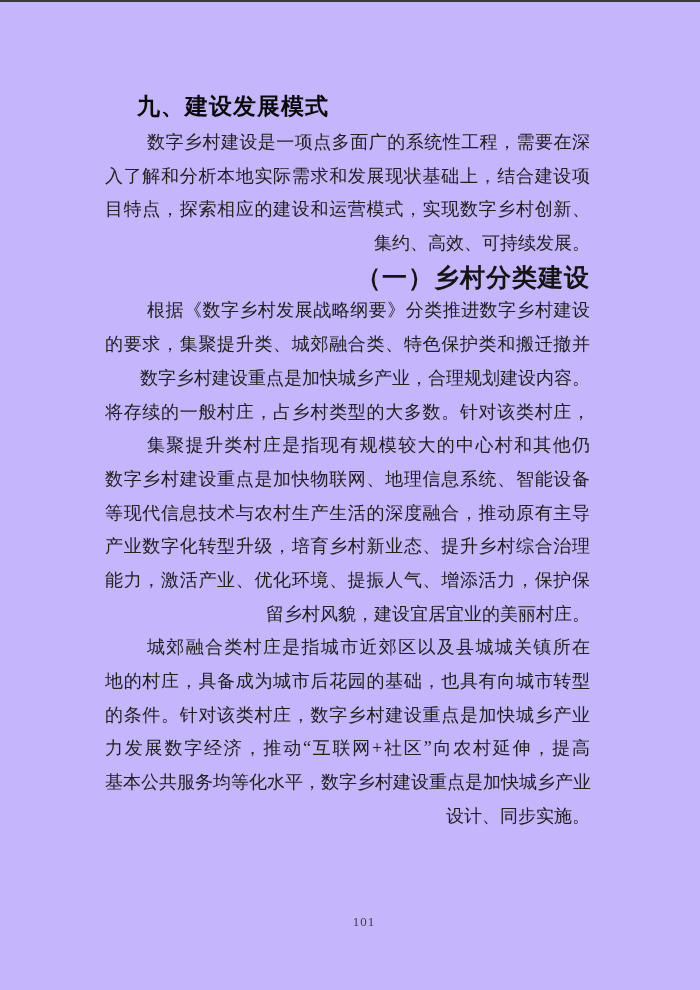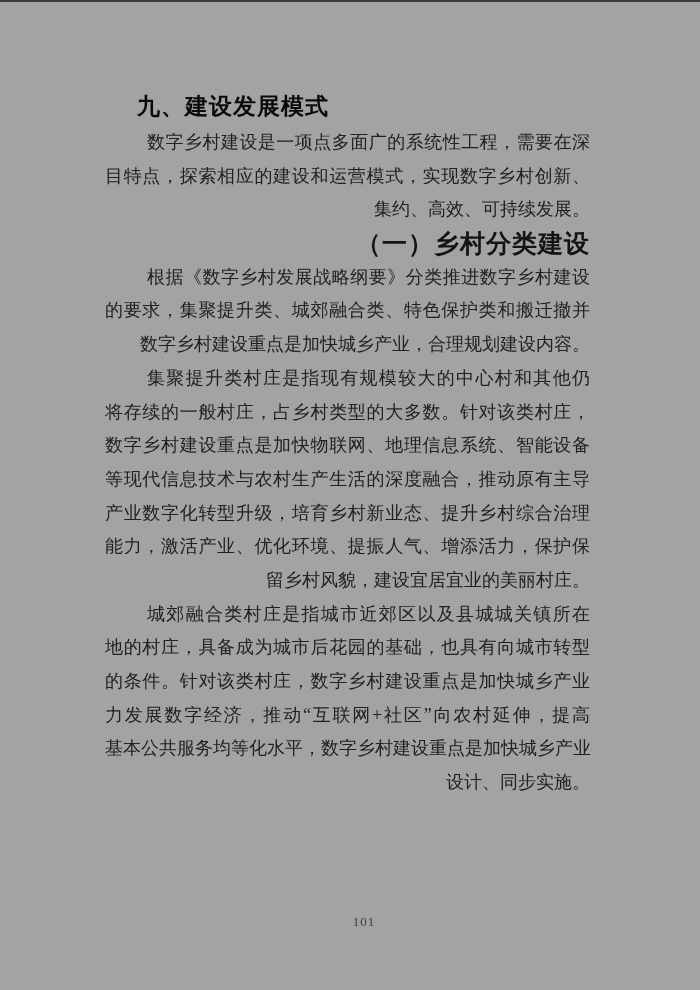--- a/index.html
+++ b/index.html
@@ -1,21 +1,21 @@
 <!DOCTYPE html>
 <html><head>
 <meta charset="utf-8">
 <style>
   * { margin: 0; padding: 0; box-sizing: border-box; }
   html, body { background: #ffffff; }
   .page {
     position: relative;
     width: 700px;
     height: 990px;
-    background: #a3a3a3;
+    background: #c4b5fd;
     border-top: 2px solid #3a3a3a;
     overflow: hidden;
     font-family: "Liberation Serif", "DejaVu Serif", serif;
     color: #1f1f1f;
   }
   .content {
     position: absolute;
     left: 105px;
     top: 84px;
     width: 485px;
@@ -67,35 +67,36 @@
 </head>
 <body>
 
 <div class="page">
   <div class="content">
 
     <div class="doc-heading">九、建设发展模式</div>
 
     <div>
       <div class="line first">数字乡村建设是一项点多面广的系统性工程，需要在深</div>
+      <div class="line">入了解和分析本地实际需求和发展现状基础上，结合建设项</div>
       <div class="line">目特点，探索相应的建设和运营模式，实现数字乡村创新、</div>
       <div class="line last">集约、高效、可持续发展。</div>
     </div>
 
     <div class="sub-heading">（一）乡村分类建设</div>
 
     <div>
       <div class="line first">根据《数字乡村发展战略纲要》分类推进数字乡村建设</div>
       <div class="line">的要求，集聚提升类、城郊融合类、特色保护类和搬迁撤并</div>
       <div class="line last">数字乡村建设重点是加快城乡产业，合理规划建设内容。</div>
     </div>
 
     <div>
+      <div class="line">将存续的一般村庄，占乡村类型的大多数。针对该类村庄，</div>
       <div class="line first">集聚提升类村庄是指现有规模较大的中心村和其他仍</div>
-      <div class="line">将存续的一般村庄，占乡村类型的大多数。针对该类村庄，</div>
       <div class="line">数字乡村建设重点是加快物联网、地理信息系统、智能设备</div>
       <div class="line">等现代信息技术与农村生产生活的深度融合，推动原有主导</div>
       <div class="line">产业数字化转型升级，培育乡村新业态、提升乡村综合治理</div>
       <div class="line">能力，激活产业、优化环境、提振人气、增添活力，保护保</div>
       <div class="line last">留乡村风貌，建设宜居宜业的美丽村庄。</div>
     </div>
 
     <div>
       <div class="line first">城郊融合类村庄是指城市近郊区以及县城城关镇所在</div>
       <div class="line">地的村庄，具备成为城市后花园的基础，也具有向城市转型</div>

